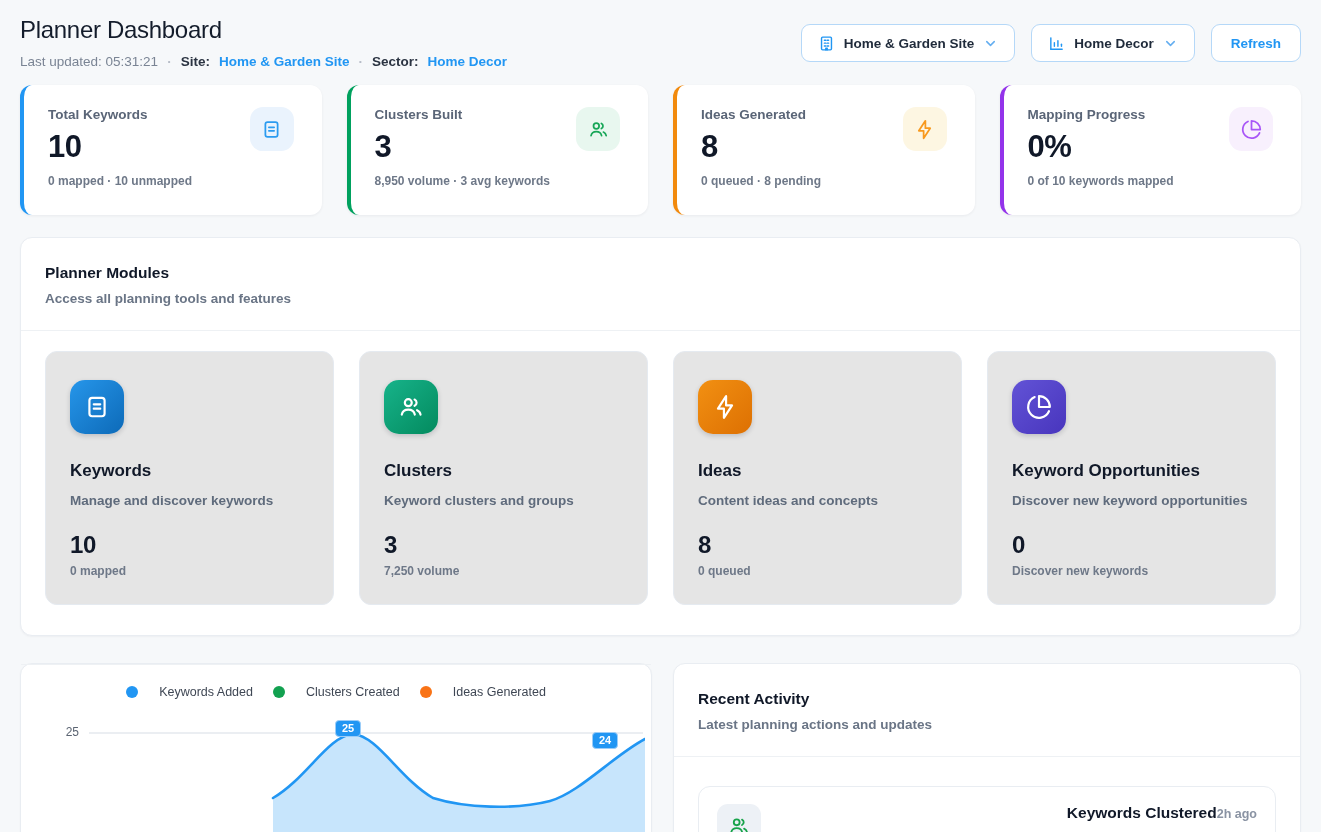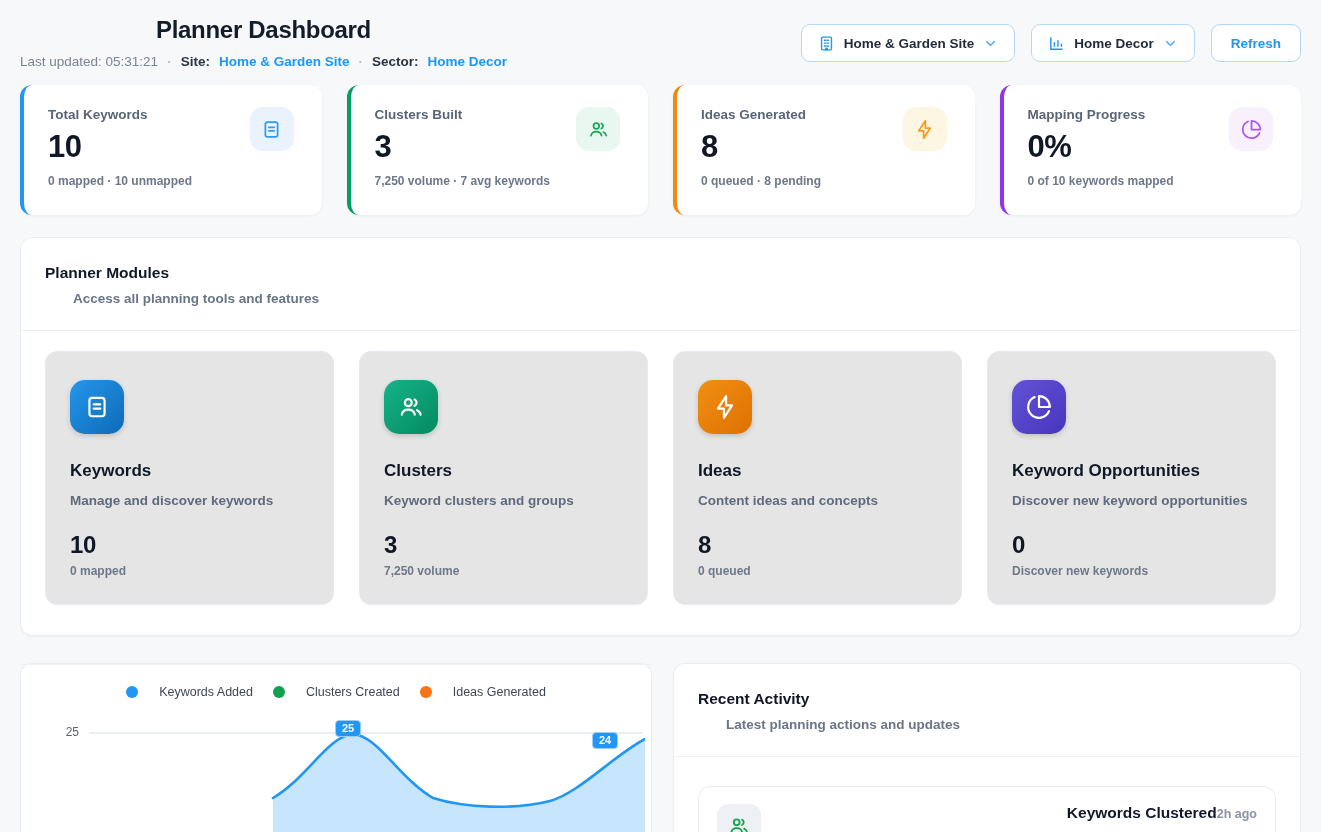--- a/index.html
+++ b/index.html
@@ -5,21 +5,21 @@
   * { margin:0; padding:0; box-sizing:border-box; }
   html,body { width:1321px; height:832px; overflow:hidden; }
   body {
     font-family:"Liberation Sans","DejaVu Sans",sans-serif;
     background:#f6f8fa; color:#101828;
   }
   .page { padding:16px 20px 0 20px; }
 
   
   .header-row { display:flex; justify-content:space-between; align-items:flex-start; }
-  .page-title { font-size:24px; font-weight:700; color:#131c2b; letter-spacing:-0.3px;text-align:center; }
+  .page-title { font-size:24px; font-weight:400; color:#131c2b; letter-spacing:-0.3px; }
   .meta-row { display:flex; align-items:center; gap:9px; margin-top:10px; font-size:13.5px; color:#7a8494; }
   .meta-strong { color:#2b3442; font-weight:700; }
   .meta-link { color:#2196f3; font-weight:700; cursor:pointer; }
   .meta-dot { color:#b6bcc7; font-weight:700; }
   .actions { display:flex; gap:16px; margin-top:8px; }
   .btn {
     display:flex; align-items:center; gap:9px; height:38px; padding:0 16px;
     background:#fff; border:1.5px solid #b5d8f8; border-radius:9px;
     font-size:13.5px; font-weight:700; color:#1f2a3a; cursor:pointer;
     font-family:inherit;
@@ -42,21 +42,21 @@
     border-radius:13px; display:flex; align-items:center; justify-content:center;
   }
 
   
   .panel {
     background:#fff; border:1px solid #e9edf2; border-radius:12px;
     box-shadow:0 1px 2px rgba(16,24,40,.04);
   }
   .panel-head { padding:26px 24px 24px; }
   .panel-title { font-size:15.5px; font-weight:800; color:#101828; }
-  .panel-subtitle { font-size:13.5px; color:#6a7586; margin-top:9px; font-weight:600;margin-left:28px; }
+  .panel-subtitle { font-size:13.5px; color:#6a7586; margin-top:9px; font-weight:600; }
   .panel-divider { border:none; border-top:1px solid #eef1f4; }
 
   .modules-panel { margin-top:22px; }
   .modules-grid { display:grid; grid-template-columns:repeat(4,1fr); gap:25px; padding:20px 24px 30px; }
   .module-card {
     border:1px solid #e5eaf0; border-radius:12px; padding:28px 24px 26px;
     background:#e5e5e5; min-height:238px; cursor:pointer;
   }
   .module-icon {
     width:54px; height:54px; border-radius:15px;
@@ -158,21 +158,21 @@
         <svg width="21" height="21" viewBox="0 0 24 24" fill="none" stroke="currentColor" stroke-width="2" stroke-linecap="round" stroke-linejoin="round">
             <rect x="5" y="3.5" width="14" height="17" rx="2.5"></rect>
             <path d="M9 9.5h6M9 13.5h6"></path>
           </svg>
       </div>
     </div>
 
     <div class="stat-card" style="border-left-color: rgb(0, 161, 94);">
       <div class="stat-label">Clusters Built</div>
       <div class="stat-value">3</div>
-      <div class="stat-detail">7,250 volume · 7 avg keywords</div>
+      <div class="stat-detail">8,950 volume · 3 avg keywords</div>
       <div class="stat-icon-box" style="background: rgb(232, 247, 239); color: rgb(23, 166, 87);">
         <svg width="21" height="21" viewBox="0 0 24 24" fill="none" stroke="currentColor" stroke-width="2" stroke-linecap="round" stroke-linejoin="round">
             <circle cx="9.5" cy="8" r="3.2"></circle>
             <path d="M3.5 19c.6-3 3-4.6 6-4.6s5.4 1.6 6 4.6"></path>
             <path d="M15.3 5.1a3.2 3.2 0 0 1 0 5.8"></path>
             <path d="M17.6 14.9c1.9.8 2.9 2.2 3.2 4.1"></path>
           </svg>
       </div>
     </div>
 

